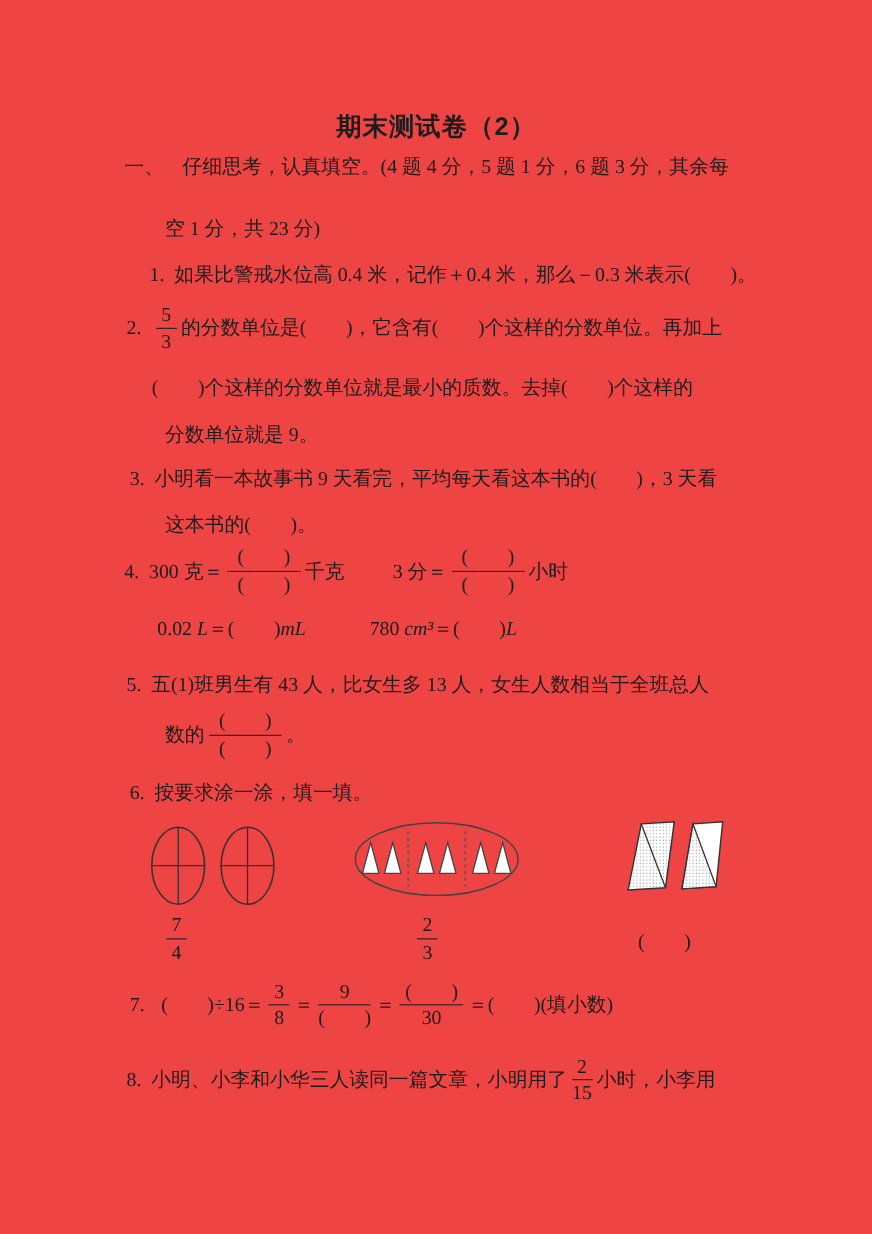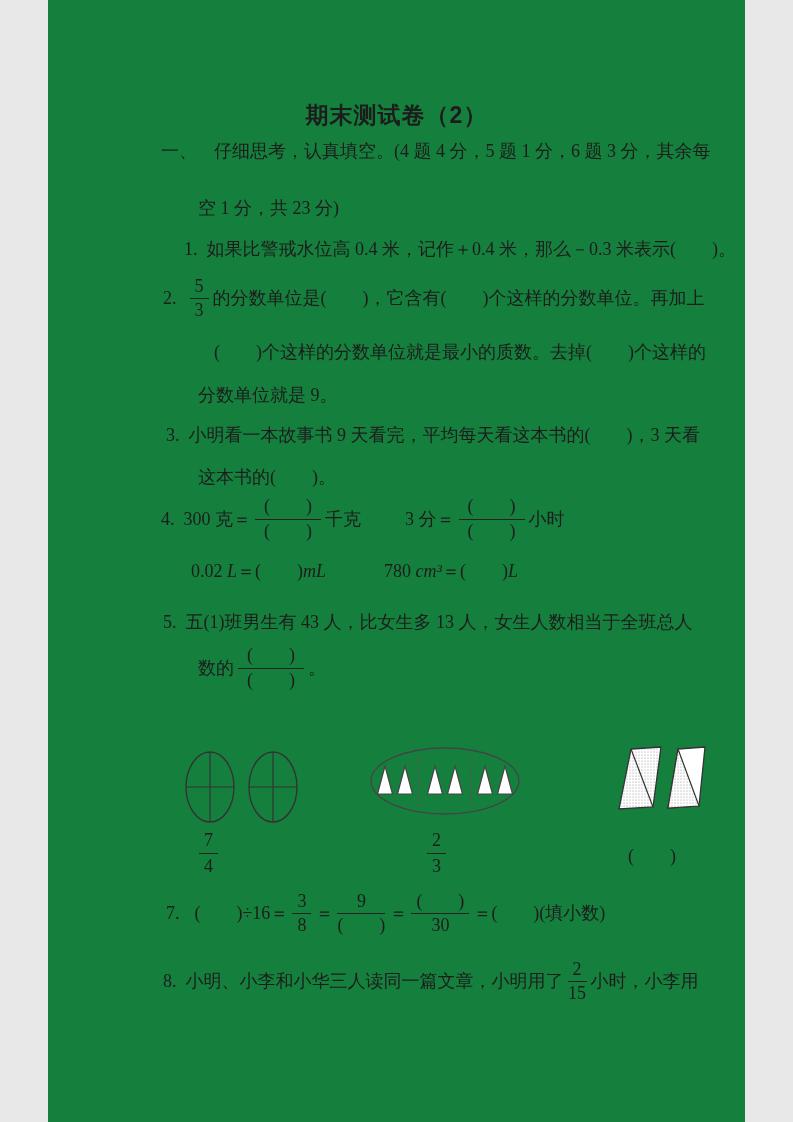--- a/index.html
+++ b/index.html
@@ -1,20 +1,20 @@
 <!DOCTYPE html>
 <html><head>
 <meta charset="utf-8">
 <style>
   html,body{margin:0;padding:0;background:#e8e8e8;}
   .page{
     position:relative;
-    width:697px;height:1122px;
+    width:793px;height:1122px;
     margin:0 auto;
-    background:#15803d;
+    background:#ef4444;
     color:#1c1c1c;
     font-family:"Liberation Serif","DejaVu Serif",serif;
     font-size:18px;
     overflow:hidden;
   }
   .ln{position:absolute;white-space:nowrap;line-height:26px;}
   .fx{display:flex;align-items:center;}
   .title{
     position:absolute;left:0;top:100px;width:100%;
     text-align:center;font-weight:bold;font-size:23px;
@@ -54,21 +54,21 @@
   </div>
 
   <div class="ln fx" style="left:115px;top:272px;height:52px;">
     <span class="qnum">2.</span>
     <span class="frac">
       <span class="fn">5</span>
       <span class="fd">3</span>
     </span>
     <span>的分数单位是(　　)，它含有(　　)个这样的分数单位。再加上</span>
   </div>
-  <div class="ln" style="left:166px;top:339px;">(　　)个这样的分数单位就是最小的质数。去掉(　　)个这样的</div>
+  <div class="ln" style="left:138px;top:339px;">(　　)个这样的分数单位就是最小的质数。去掉(　　)个这样的</div>
   <div class="ln" style="left:150px;top:382px;">分数单位就是 9。</div>
 
   <div class="ln" style="left:118px;top:422px;">
     <span class="qnum">3.</span><span>小明看一本故事书 9 天看完，平均每天看这本书的(　　)，3 天看</span>
   </div>
   <div class="ln" style="left:150px;top:464px;">这本书的(　　)。</div>
 
   <div class="ln fx" style="left:113px;top:489px;height:60px;">
     <span class="qnum">4.</span>
     <span>300 克＝</span>
@@ -95,20 +95,23 @@
   </div>
   <div class="ln fx" style="left:150px;top:640px;height:56px;">
     <span>数的</span>
     <span class="frac blankfrac">
       <span class="fn">(　　)</span>
       <span class="fd">(　　)</span>
     </span>
     <span>。</span>
   </div>
 
+  <div class="ln" style="left:118px;top:707px;">
+    <span class="qnum">6.</span><span>按要求涂一涂，填一填。</span>
+  </div>
 
   <svg style="left:128px;top:748px;" width="130" height="80" viewBox="0 0 130 80">
     <ellipse cx="34" cy="39" rx="24" ry="35" fill="none" stroke="#333" stroke-width="1.4"></ellipse>
     <line x1="34" y1="4" x2="34" y2="74" stroke="#333" stroke-width="1.2"></line>
     <line x1="10" y1="39" x2="58" y2="39" stroke="#333" stroke-width="1.2"></line>
     <ellipse cx="97" cy="39" rx="24" ry="35" fill="none" stroke="#333" stroke-width="1.4"></ellipse>
     <line x1="97" y1="4" x2="97" y2="74" stroke="#333" stroke-width="1.2"></line>
     <line x1="73" y1="39" x2="121" y2="39" stroke="#333" stroke-width="1.2"></line>
   </svg>
 

